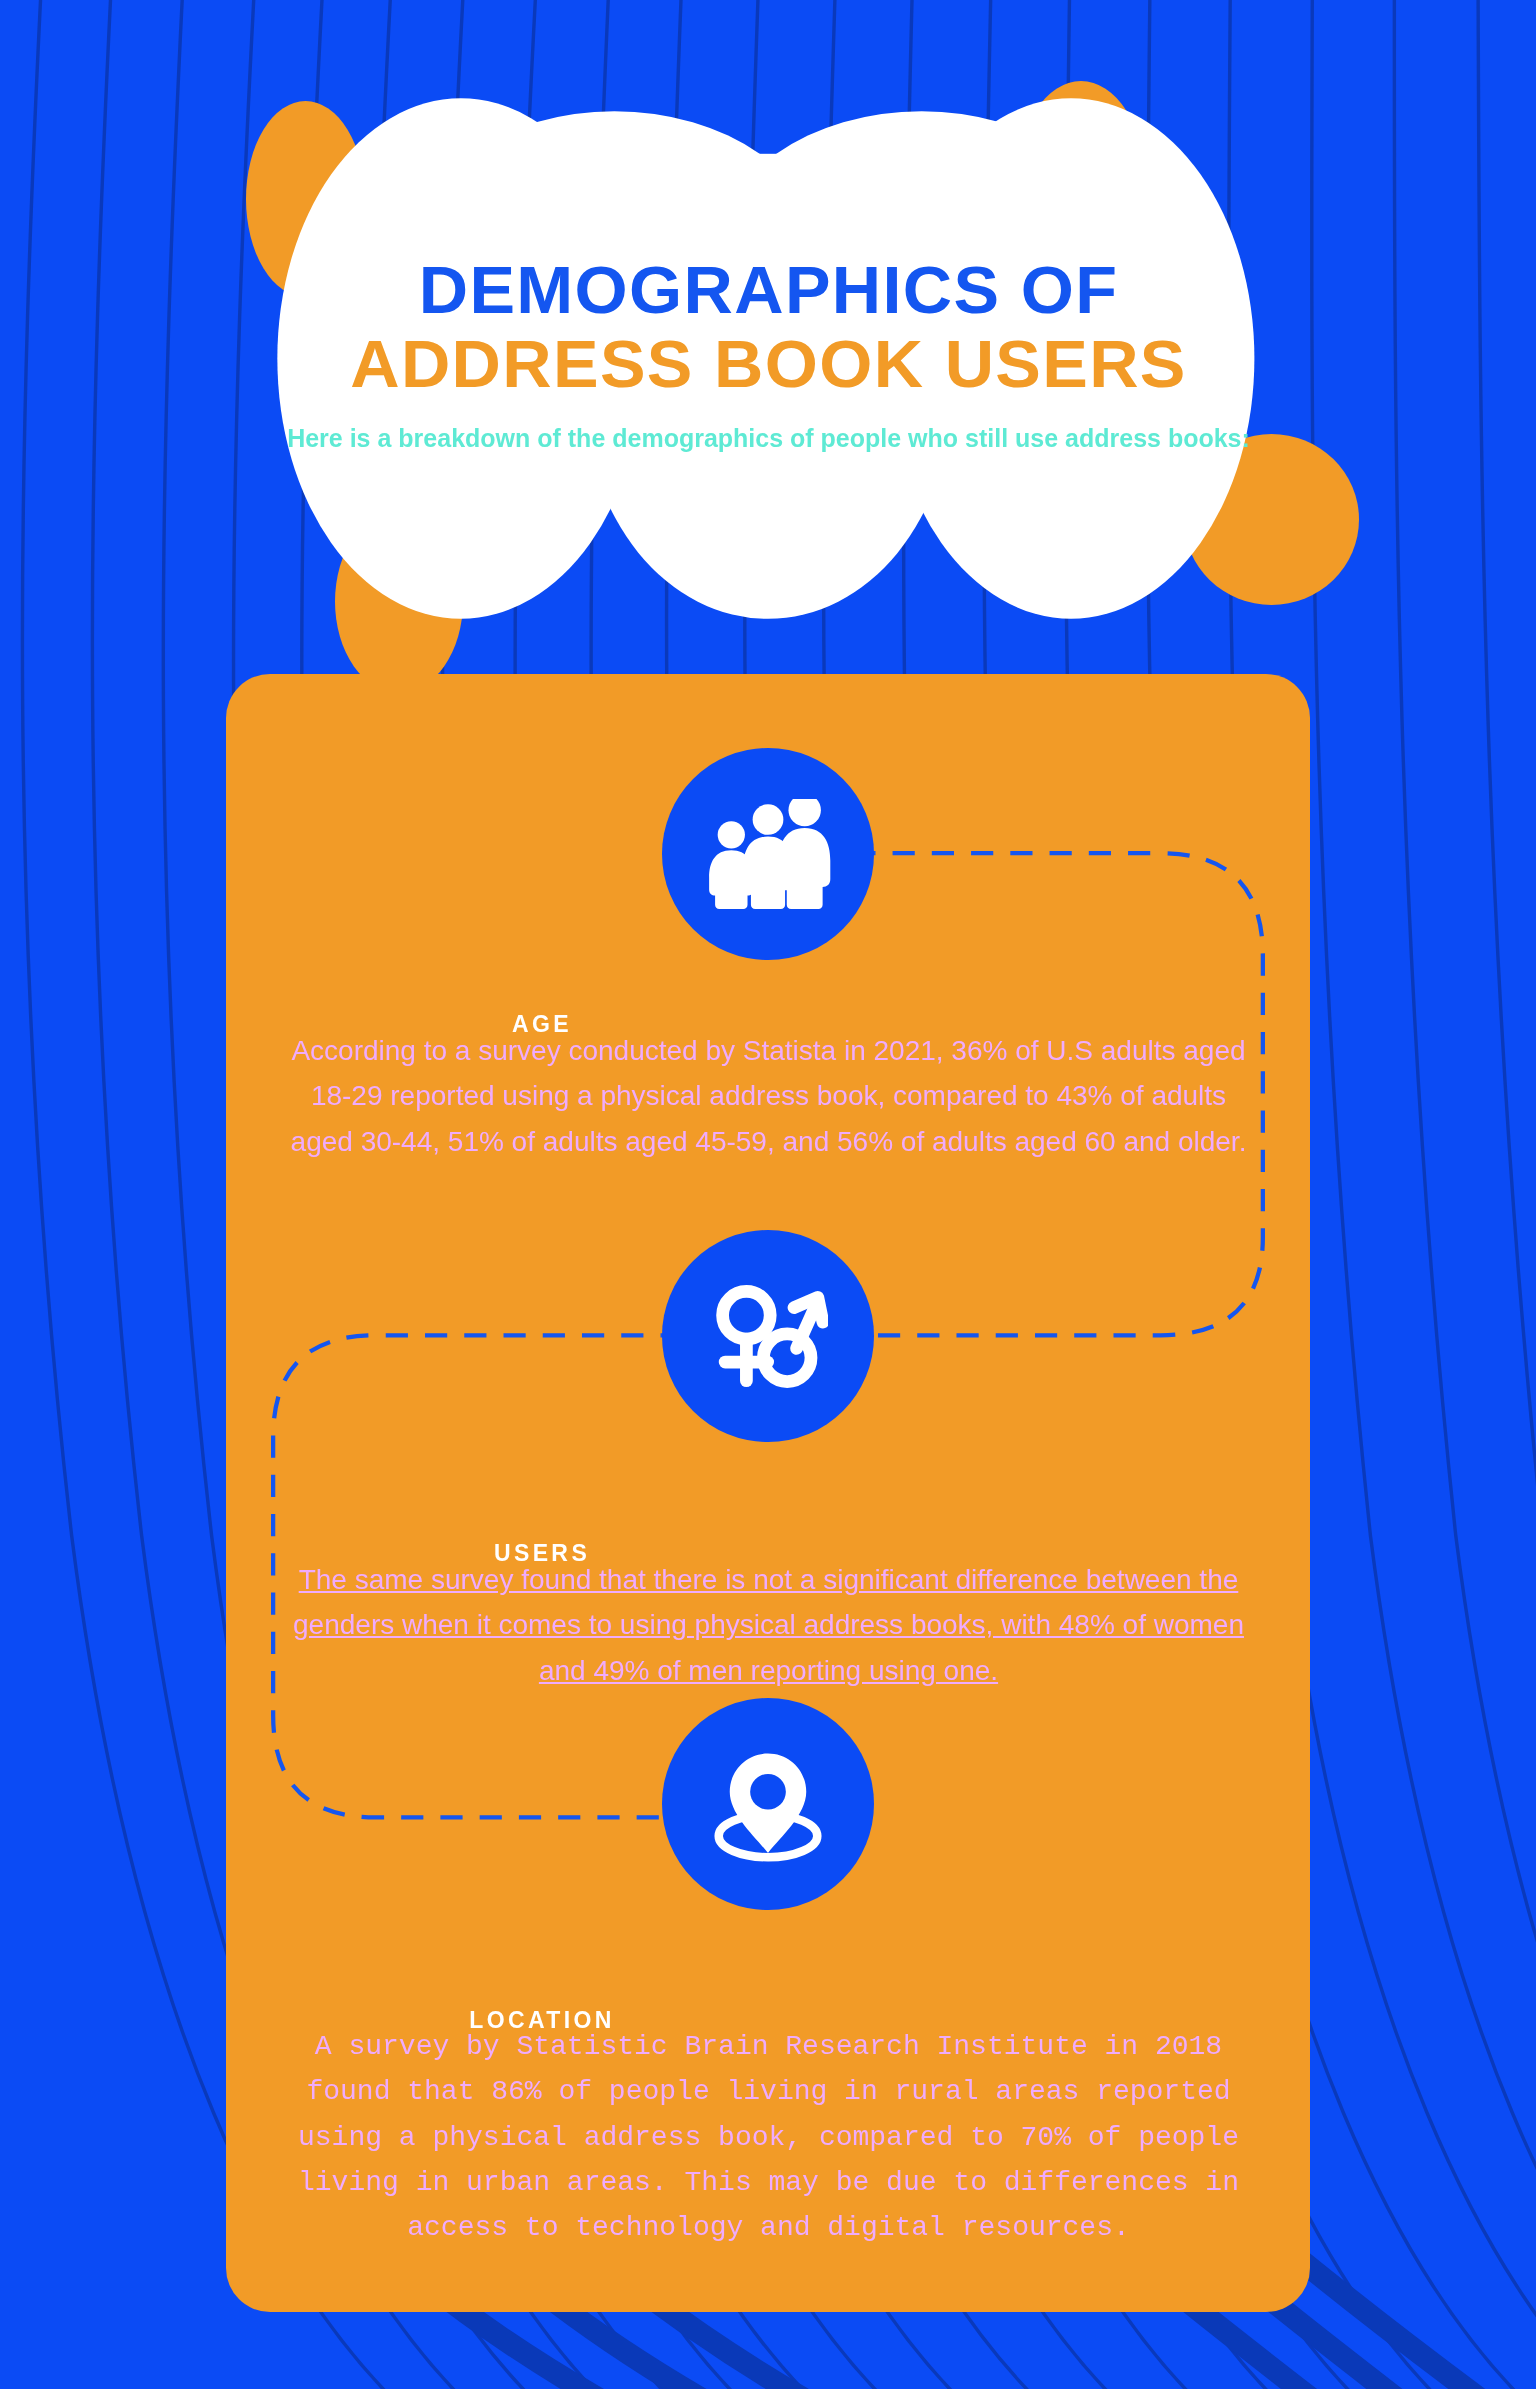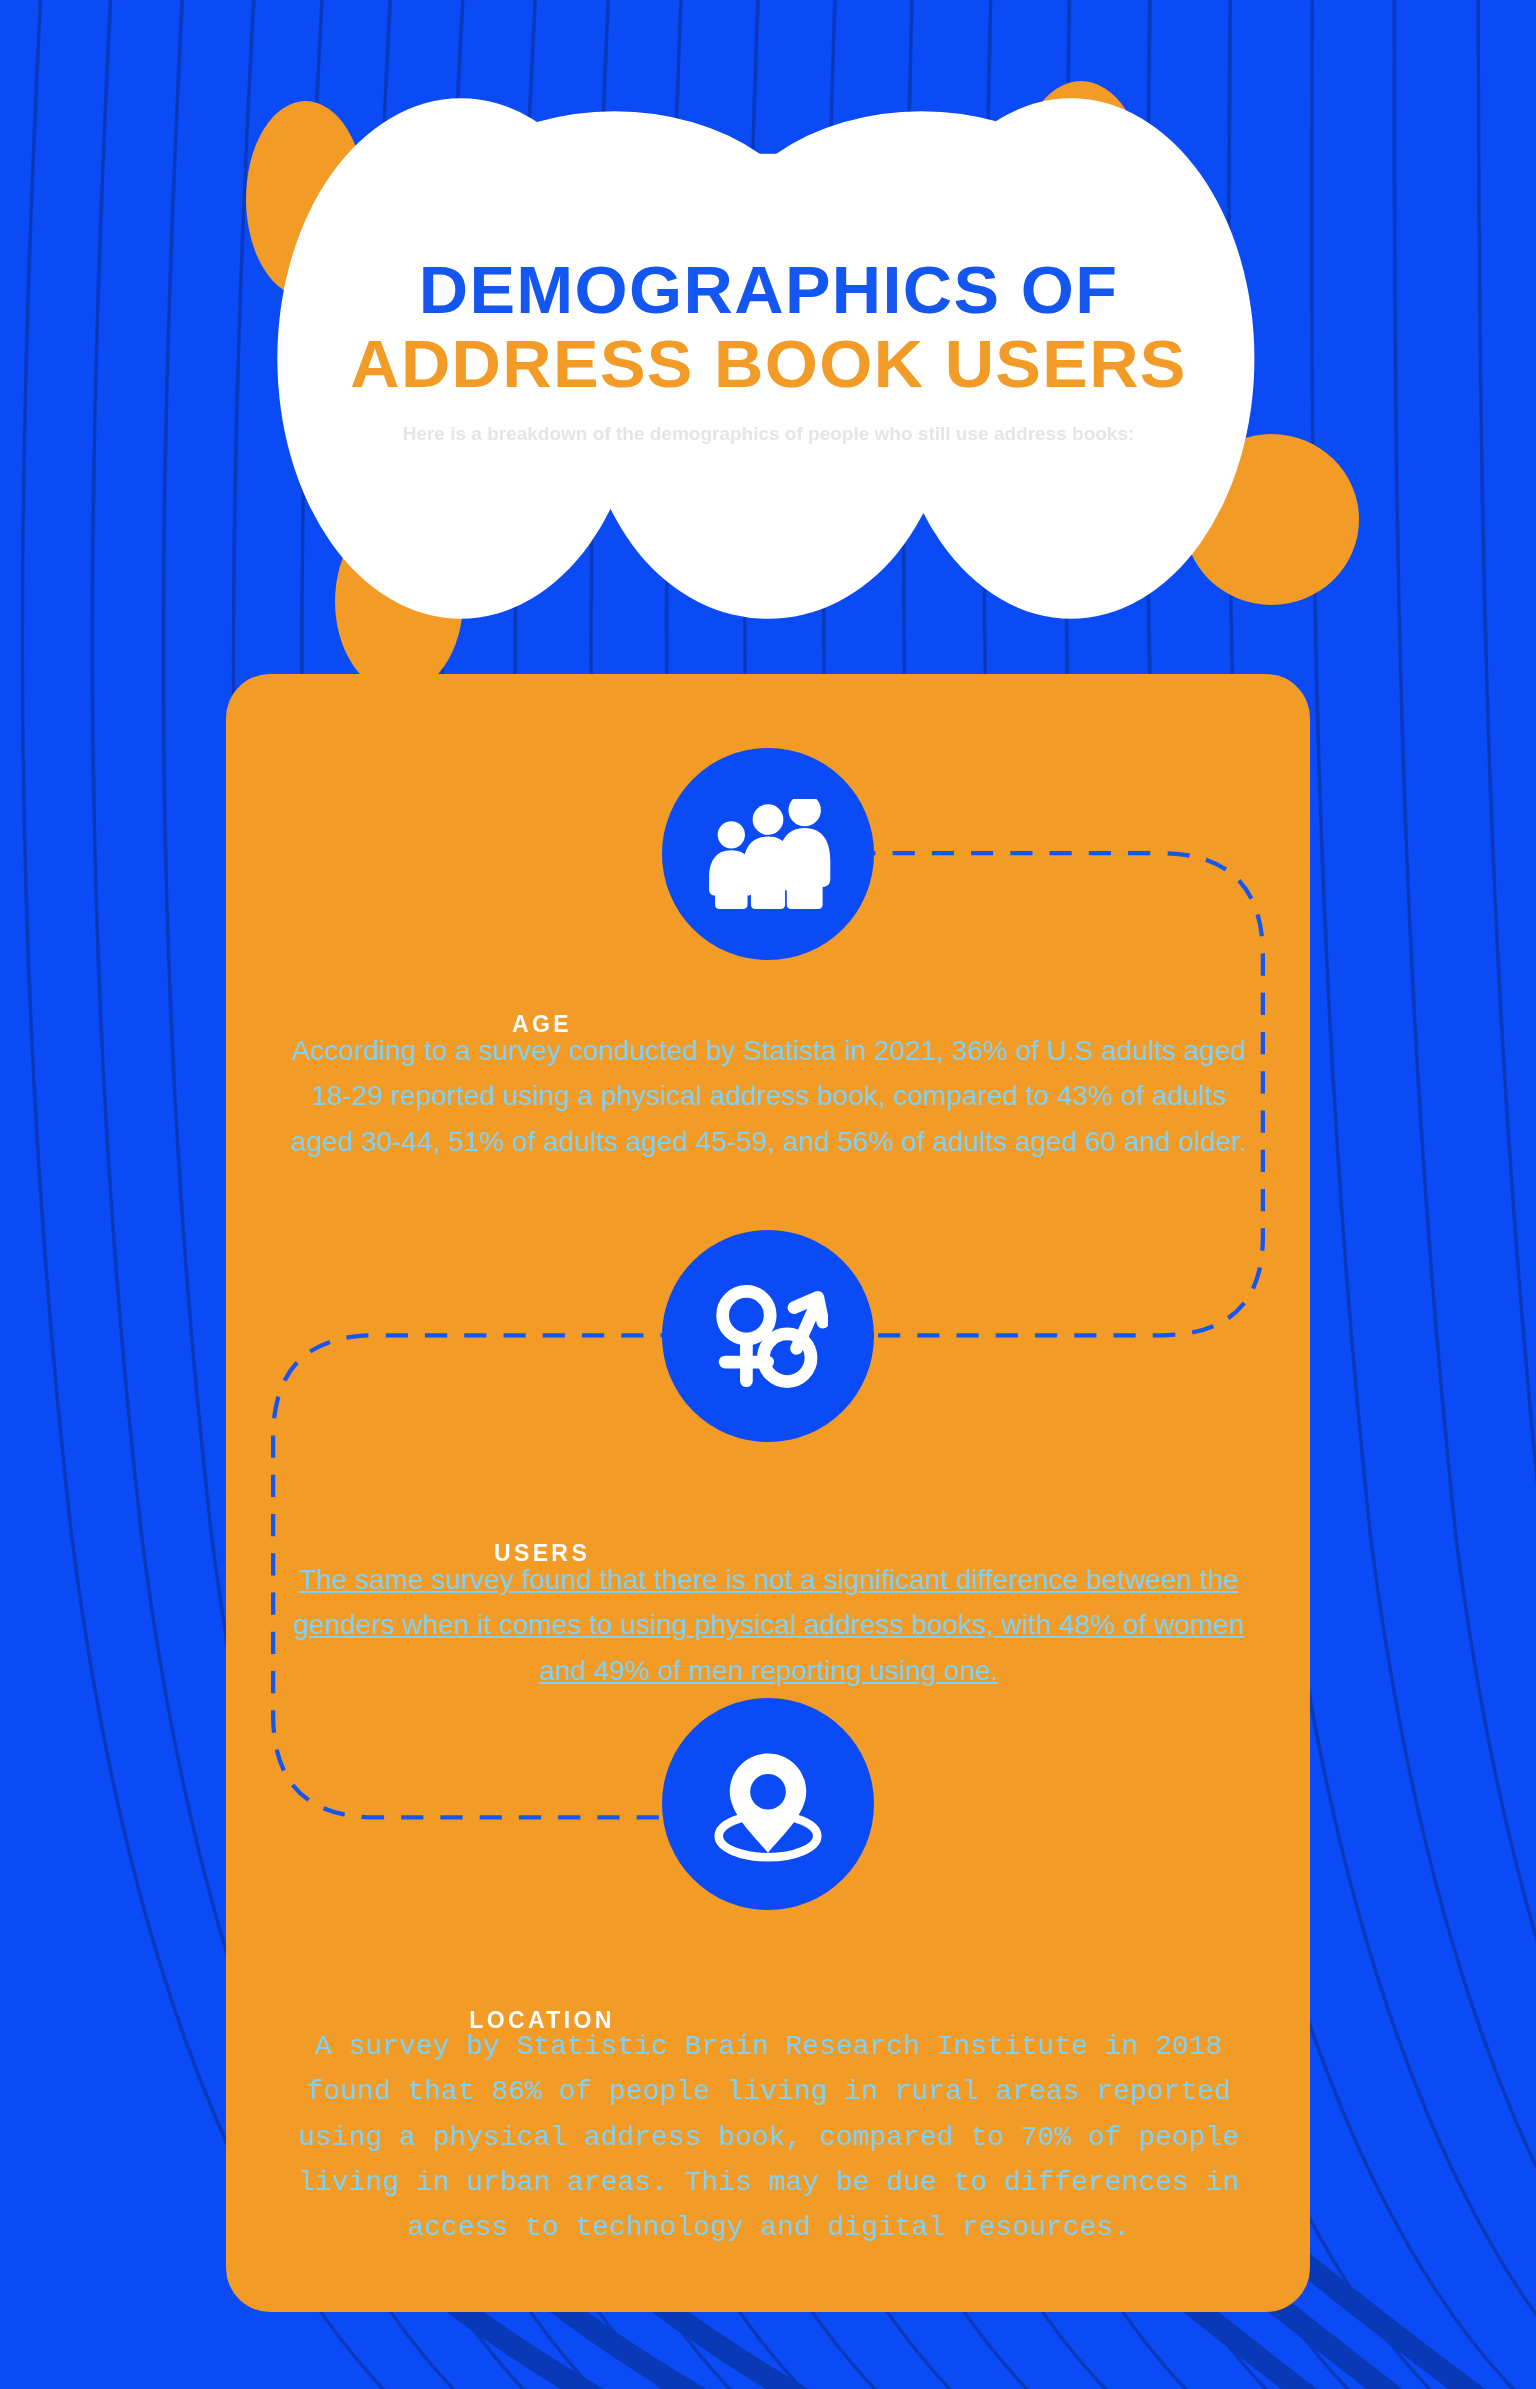--- a/index.html
+++ b/index.html
@@ -47,23 +47,23 @@
     font-size:67px;
     font-weight:bold;
     letter-spacing:1.3px;
     color:#F29B27;
     line-height:1.05;
     margin-top:5.1px;
     transform:scaleX(1.02);
   }
   .subtitle {
     margin-top:22px;
-    font-size:19px;
-    font-weight:bold;
-    color:#e5e5e5;
+    font-size:25px;
+    font-weight:bold;
+    color:#5eead4;
     line-height:1.28;
   }
 
   
   .panel {
     position:absolute;
     left:226px; top:674px;
     width:1084px; height:1638px;
     background:#F29B27;
     border-radius:44px;
@@ -90,21 +90,21 @@
     z-index:7;
     margin-top:36px;
   }
   .sec-body {
     position:absolute;
     width:973px;
     left:282px;
     text-align:center;
     font-size:28px;
     line-height:1.62;
-    color:#7dd3fc;
+    color:#f0abfc;
     z-index:7;
   }
 
   
   .footer {
     position:absolute;
     left:41px; top:2296px;
     display:flex; align-items:center; gap:19px;
     z-index:8;
   }

